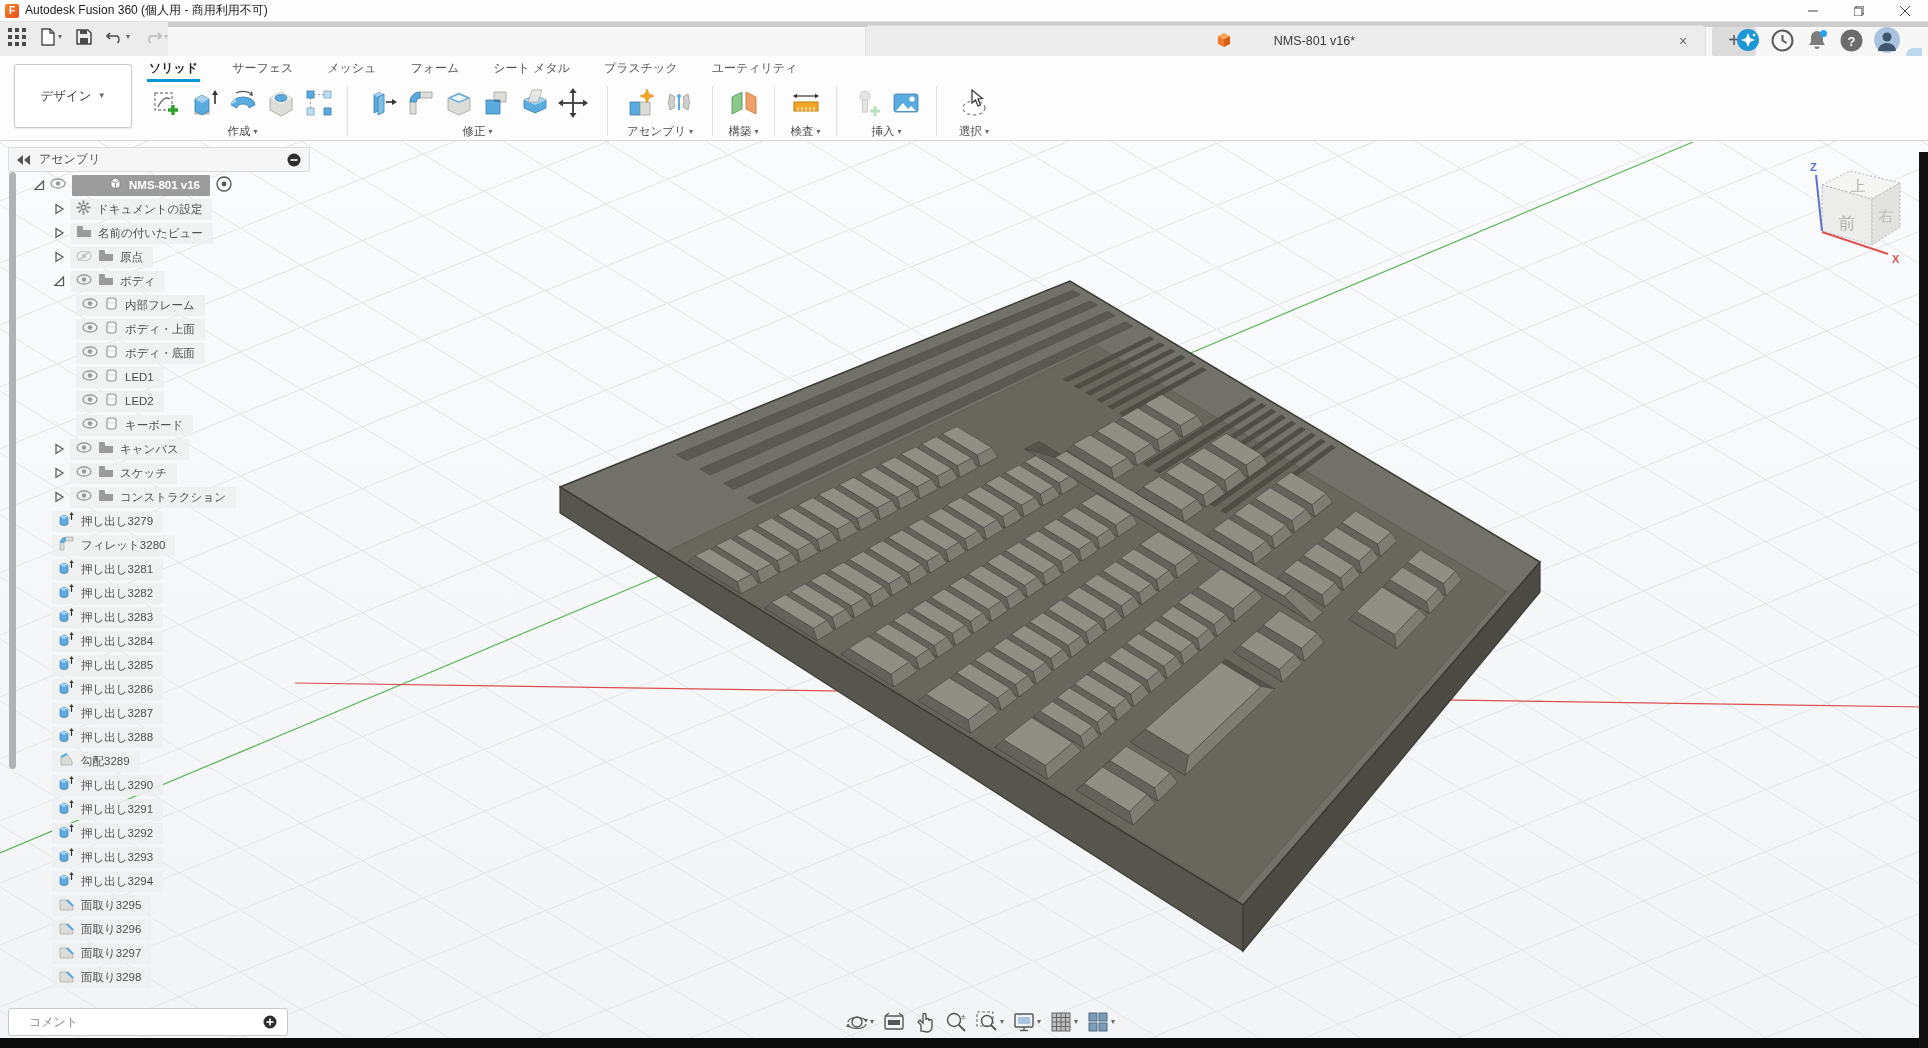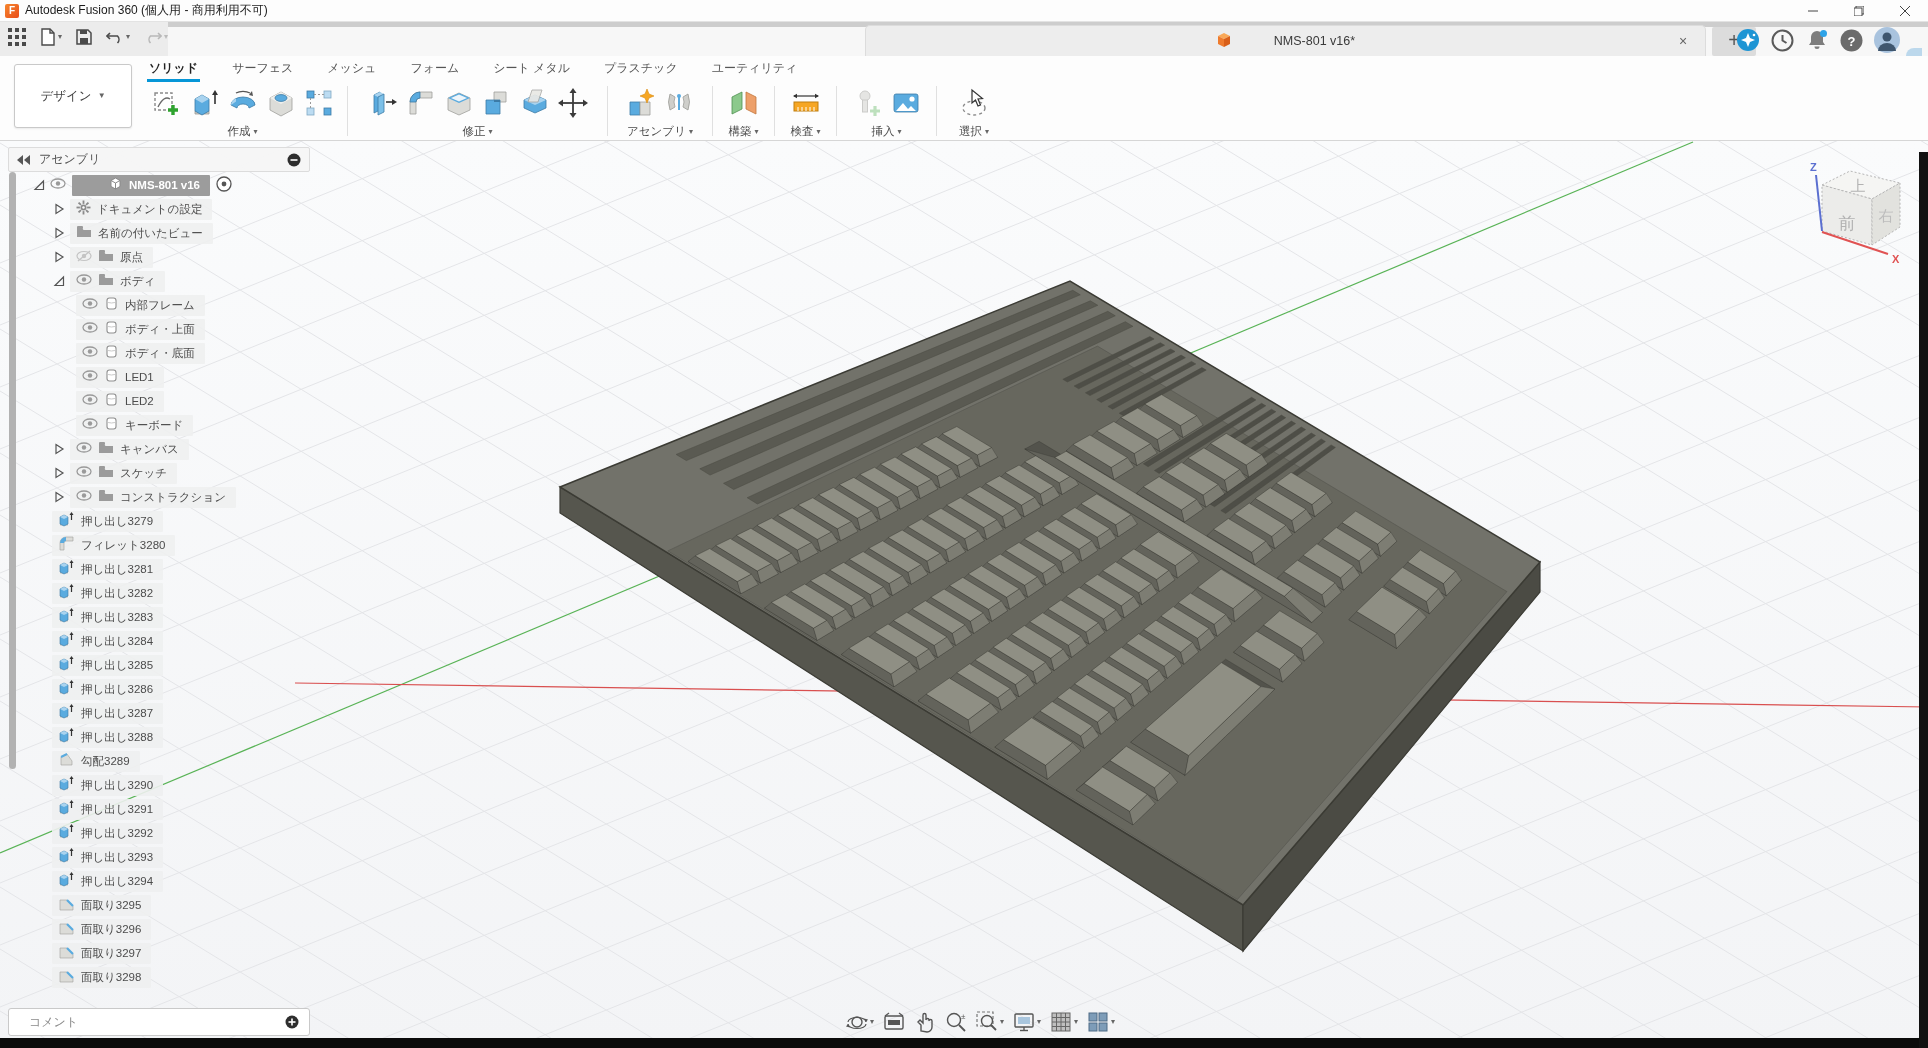--- a/index.html
+++ b/index.html
@@ -54,21 +54,21 @@
   #browser-scrollbar { position:absolute; left:9px; top:31px; width:7px; height:597px; background:#b2b2b2; border-radius:4px; }
   #browser-tree, #feature-list { position:absolute; left:0; top:0; }
   .tree-row { position:absolute; height:22px; display:flex; align-items:center; }
   .row-pill { display:flex; align-items:center; gap:6px; background:rgba(238,239,240,.9); padding:2px 10px 2px 6px; border-radius:1px; height:21px; }
   .row-pill .lbl { font-size:11.5px; color:#4c4c4c; white-space:nowrap; }
   .root-pill { background:#9c9c9c;padding-left:36px; }
   .root-pill .lbl { color:#fff; font-weight:bold; }
   .exp { width:14px; height:14px; margin-right:4px; flex:none; }
 
   
-  #comment-bar { position:absolute; left:8px; top:867px; width:302px; height:28px; background:#fff; border:1px solid #c9c9c9; border-radius:3px; display:flex; align-items:center; padding:0 10px 0 20px; }
+  #comment-bar { position:absolute; left:8px; top:867px; width:280px; height:28px; background:#fff; border:1px solid #c9c9c9; border-radius:3px; display:flex; align-items:center; padding:0 10px 0 20px; }
   #comment-input { flex:1; border:none; outline:none; font-size:12px; color:#333; background:transparent; font-family:inherit; }
   #comment-input::placeholder { color:#8a8a8a; }
   #nav-bar { position:absolute; left:845px; top:869px; display:flex; align-items:center; gap:7px; }
   .nav-item { display:flex; align-items:center; gap:2px; padding:1px; }
   #bottom-strip { position:absolute; left:0; top:1038px; width:1928px; height:10px; background:#0b0b0b; }
   #right-strip { position:absolute; left:1919px; top:152px; width:9px; height:896px; background:#111; }
 
   [data-interactable="true"] { cursor:pointer; }
 </style>
 </head>

